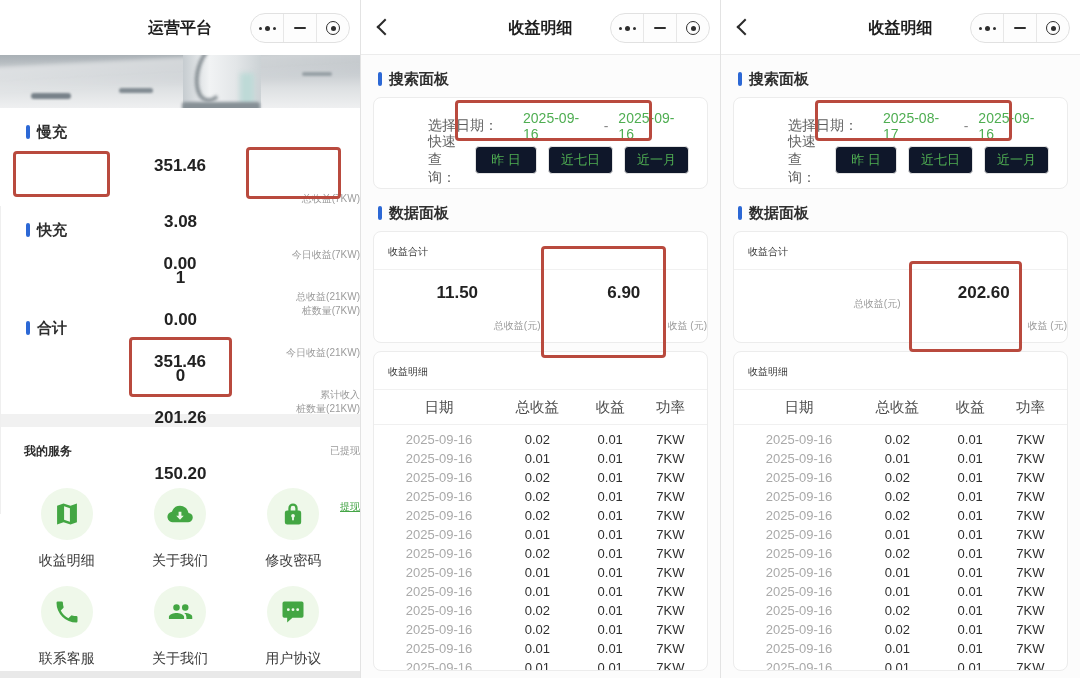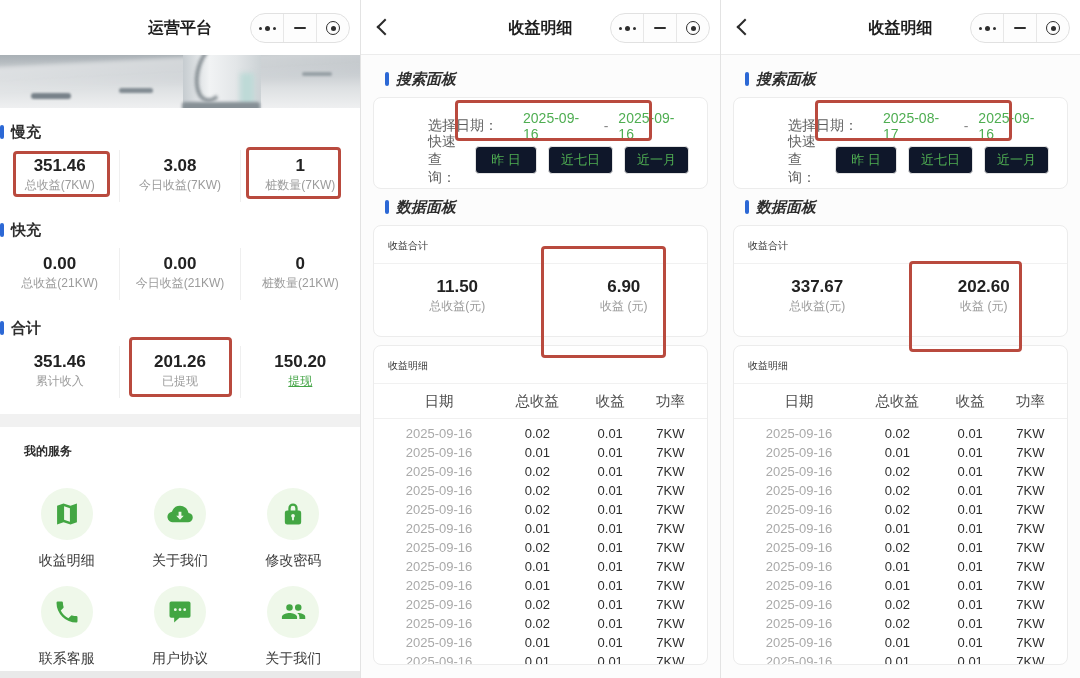--- a/index.html
+++ b/index.html
@@ -40,47 +40,47 @@
                background:linear-gradient(90deg,#c6ccd0 0,#f1f3f4 34%,#e3e6e8 68%,#ccd2d5 100%); }
   .ph-arc { left:196px; top:-14px; width:36px; height:62px; border:4px solid #6d777d; border-radius:50%;
             border-right-color:transparent; border-top-color:transparent; transform:rotate(16deg);
             filter:blur(1.6px); opacity:.75; }
   .ph-teal { left:240px; top:18px; width:14px; height:32px; background:#bedad7; filter:blur(2.5px); }
   .ph-slot1 { left:31px; top:38px; width:40px; height:6px; background:#78828a; border-radius:3px; filter:blur(1px); }
   .ph-slot2 { left:119px; top:33px; width:34px; height:5px; background:#828c93; border-radius:3px; filter:blur(1px); }
   .ph-markr { right:28px; top:17px; width:30px; height:4px; background:#98a1a6; border-radius:2px; filter:blur(1.2px); }
   .ph-base { left:182px; top:47px; width:78px; height:9px; background:#879096; border-radius:3px; filter:blur(1.4px); }
 
-  .sec-head { display:flex; align-items:center; padding-left:0; height:20px; }
+  .sec-head { display:flex; align-items:center; padding-left:26px; height:20px; }
   .sec-bar { width:4px; height:14px; border-radius:2px; background:#2c68d5; margin-right:7px; }
   .sec-title { font-size:15px; font-weight:700; color:#2e2e2e; }
   .l-sec1 .sec-head { margin-top:14px; }
   .l-sec2 .sec-head, .l-sec3 .sec-head { margin-top:18px; }
-  .stat-row { display:flex; margin-top:8px; height:52px; }
+  .stat-row { display:flex; margin-top:8px; height:52px;flex-direction:column; }
   .stat { flex:1; text-align:center; padding-top:5px; }
   .stat + .stat { border-left:1px solid #efefef; }
   .stat-value { font-size:17px; font-weight:700; color:#222; line-height:22px; }
-  .stat-label { font-size:12px; color:#9b9b9b; margin-top:0; }
+  .stat-label { font-size:10px; color:#9b9b9b; margin-top:15px;text-align:right; }
   .stat-label.link { color:#45a547; text-decoration:underline; cursor:pointer; }
   .gap-strip { height:13px; background:#f1f1f1; margin-top:16px; }
 
   .services { background:#fff; padding:16px 10px 0 10px; }
   .svc-title { font-size:12px; font-weight:700; color:#2b2b2b; padding-left:14px; }
   .svc-grid { display:flex; flex-wrap:wrap; margin-top:10px; }
   .svc-item { width:33.33%; display:flex; flex-direction:column; align-items:center; margin-top:18px; cursor:pointer; }
   .svc-halo { width:52px; height:52px; border-radius:50%; background:#eff8ea; display:flex; align-items:center; justify-content:center; }
   .svc-halo svg { width:28px; height:28px; fill:#43a643; }
   .svc-label { margin-top:12px; font-size:14px; color:#3a3a3a; height:16px; }
   .left-bottom { position:absolute; left:0; right:0; bottom:0; height:7px; background:#e9e9e9; }
 
   
   .content { background:#fcfcfc; height:623px; }
-  .content .sec-head { padding-left:24px;font-style:italic; }
+  .content .sec-head { padding-left:17px; }
   .content .sec-head.search { padding-top:14px; height:34px; }
-  .content .sec-head.data { margin-top:8px; }
+  .content .sec-head.data { margin-top:14px; }
   .card { margin:8px 12px 0 12px; background:#fff; border:1px solid #ececec; border-radius:8px; }
   .search-card { height:92px; padding:15px 18px 0 18px; }
   .form-row { display:flex; align-items:center; height:26px; }
   .form-row + .form-row { margin-top:8px; }
   .form-label { font-size:14px; color:#5f5f5f; width:82px;margin-left:36px; }
   .date-value { display:flex; align-items:center; gap:10px; font-size:14px; color:#4fae52; cursor:pointer; padding-left:14px; }
   .date-sep { color:#8a8a8a; }
   .quick-btns { display:flex; gap:11px; padding-left:10px; }
   .qbtn { min-width:62px; padding:4px 12px; text-align:center; font-size:13px; color:#4fae52;
           background:#0f172a; border:1px solid #e3e3e3; border-radius:4px; cursor:pointer; white-space:pre; }
@@ -244,35 +244,35 @@
           <span class="svc-halo">
             <svg viewBox="0 0 24 24">
                 <path d="M6.62 10.79a15.05 15.05 0 0 0 6.59 6.59l2.2-2.2a1 1 0 0 1 1.01-.24 11.36 11.36 0 0 0 3.58.57 1 1 0 0 1 1 1V20a1 1 0 0 1-1 1A17 17 0 0 1 3 4a1 1 0 0 1 1-1h3.5a1 1 0 0 1 1 1 11.36 11.36 0 0 0 .57 3.58 1 1 0 0 1-.25 1.01z"></path>
               </svg>
           </span>
           <span class="svc-label">联系客服</span>
         </div>
         <div class="svc-item">
           <span class="svc-halo">
             <svg viewBox="0 0 24 24">
+                <path d="M16.5 11a2.8 2.8 0 1 0-2.8-2.8A2.8 2.8 0 0 0 16.5 11zM9 11a2.8 2.8 0 1 0-2.8-2.8A2.8 2.8 0 0 0 9 11zm0 1.8c-2.2 0-6.5 1.1-6.5 3.3V18h13v-1.9c0-2.2-4.3-3.3-6.5-3.3zm7.5.1c-.3 0-.6 0-.9.06a4 4 0 0 1 1.9 3.24V18h5v-1.9c0-2.2-3.8-3.2-6-3.2z"></path>
+              </svg>
+          </span>
+          <span class="svc-label">关于我们</span>
+        </div>
+        <div class="svc-item">
+          <span class="svc-halo">
+            <svg viewBox="0 0 24 24">
                 <path d="M19.5 3h-15A1.5 1.5 0 0 0 3 4.5v11A1.5 1.5 0 0 0 4.5 17H7v4l4.5-4h8a1.5 1.5 0 0 0 1.5-1.5v-11A1.5 1.5 0 0 0 19.5 3z"></path>
                 <circle fill="#eff8ea" cx="8" cy="10" r="1.2"></circle>
                 <circle fill="#eff8ea" cx="12" cy="10" r="1.2"></circle>
                 <circle fill="#eff8ea" cx="16" cy="10" r="1.2"></circle>
               </svg>
           </span>
           <span class="svc-label">用户协议</span>
-        </div>
-        <div class="svc-item">
-          <span class="svc-halo">
-            <svg viewBox="0 0 24 24">
-                <path d="M16.5 11a2.8 2.8 0 1 0-2.8-2.8A2.8 2.8 0 0 0 16.5 11zM9 11a2.8 2.8 0 1 0-2.8-2.8A2.8 2.8 0 0 0 9 11zm0 1.8c-2.2 0-6.5 1.1-6.5 3.3V18h13v-1.9c0-2.2-4.3-3.3-6.5-3.3zm7.5.1c-.3 0-.6 0-.9.06a4 4 0 0 1 1.9 3.24V18h5v-1.9c0-2.2-3.8-3.2-6-3.2z"></path>
-              </svg>
-          </span>
-          <span class="svc-label">关于我们</span>
         </div>
 
       </div>
     </div>
 
     <div class="left-bottom"></div>
 
     <div class="redbox lp-box1"></div>
     <div class="redbox lp-box2"></div>
     <div class="redbox lp-box3"></div>
@@ -482,21 +482,20 @@
       </div>
 
       <div class="sec-head data">
         <span class="sec-bar"></span>
         <span class="sec-title">数据面板</span>
       </div>
       <div class="card summary-card">
         <div class="card-title">收益合计</div>
         <div class="summary-stats">
           <div class="stat">
-            <div class="stat-value">337.67</div>
             <div class="stat-label">总收益(元)</div>
           </div>
           <div class="stat">
             <div class="stat-value">202.60</div>
             <div class="stat-label">收益 (元)</div>
           </div>
         </div>
       </div>
 
       <div class="card table-card">

